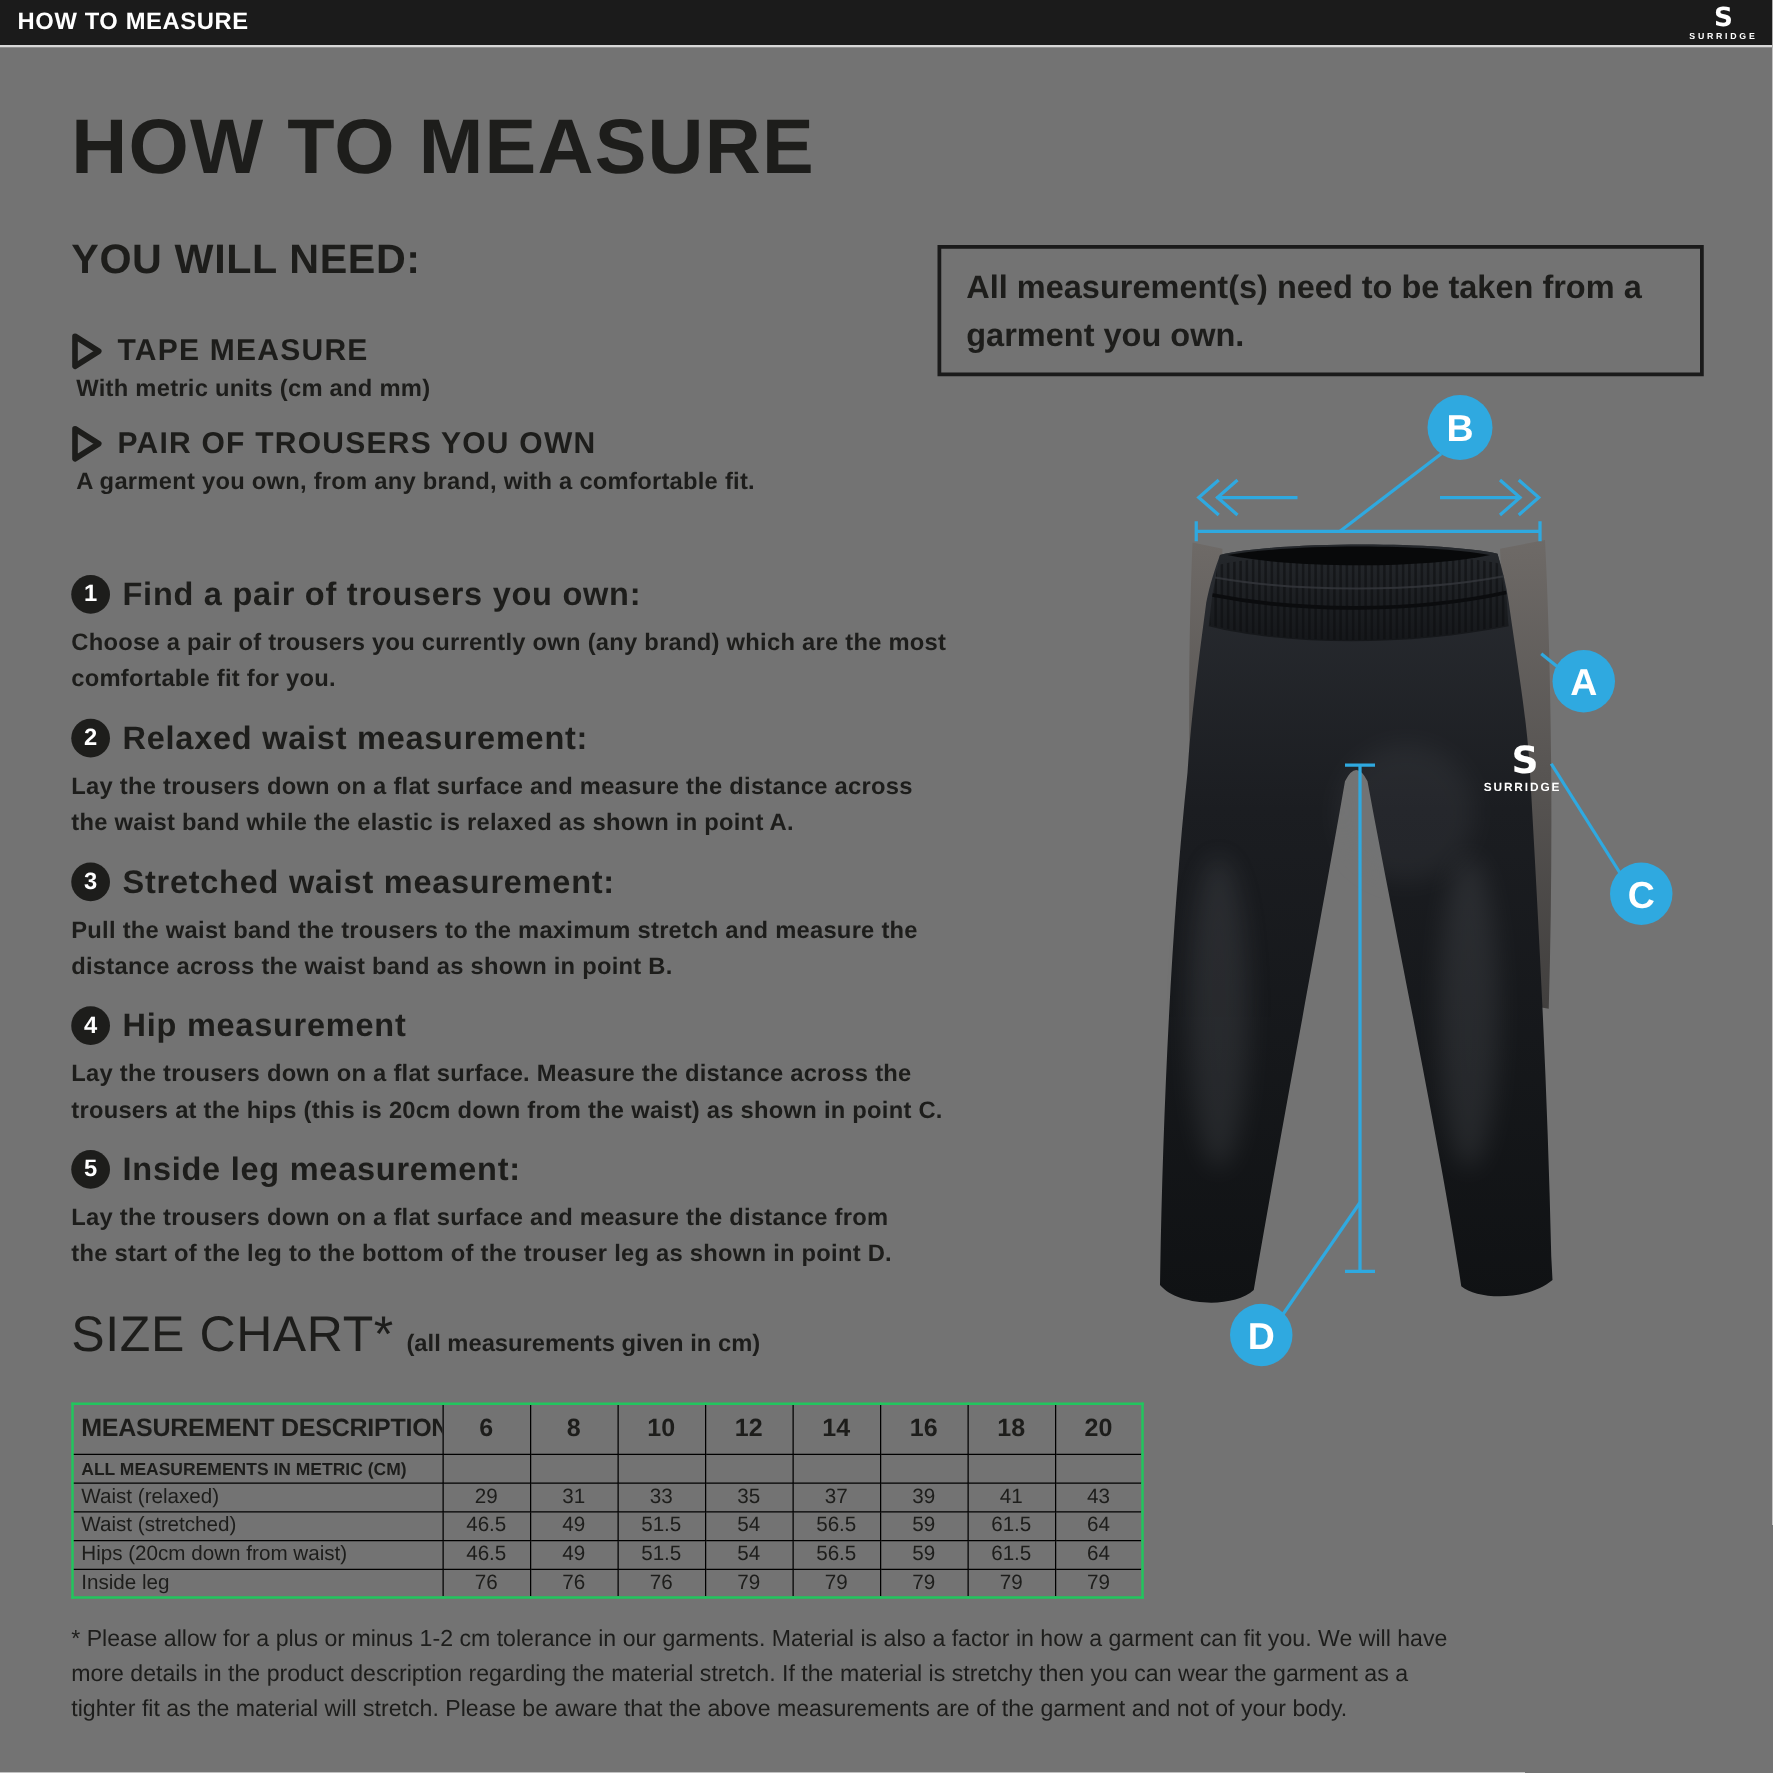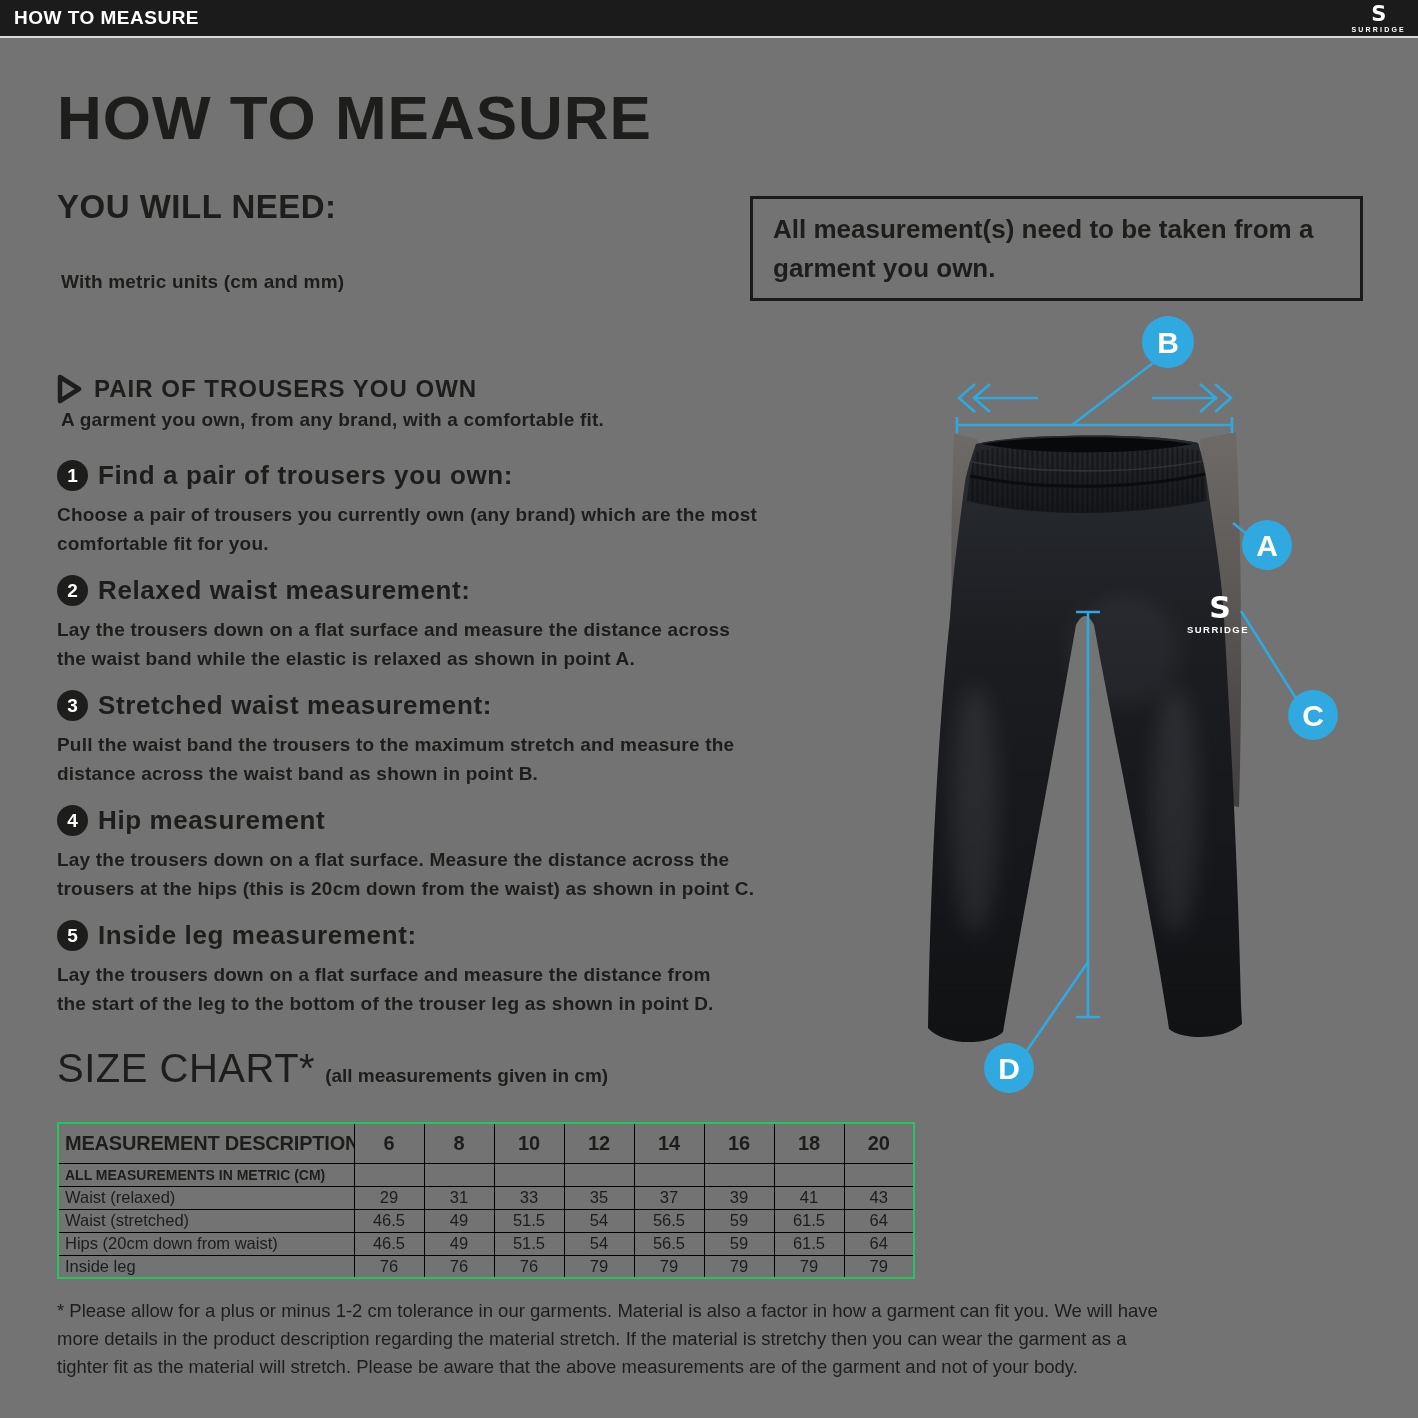--- a/index.html
+++ b/index.html
@@ -75,24 +75,30 @@
       <div class="brand-s">S</div>
       <div class="brand-name">SURRIDGE</div>
     </div>
   </div>
 
   <div class="h1">HOW TO MEASURE</div>
 
   <div class="h2need">YOU WILL NEED:</div>
 
   <div class="need-item" style="top:266px;">
+    <div class="row">
+      <svg width="25" height="30" viewBox="0 0 25 30">
+        <path d="M3 3 L22 15 L3 27 Z" fill="none" stroke="#1d1d1b" stroke-width="4.5" stroke-linejoin="round"></path>
+      </svg>
+      <div class="need-title">TAPE MEASURE</div>
+    </div>
     <div class="need-desc">With metric units (cm and mm)</div>
   </div>
 
-  <div class="need-item" style="top:374px;text-align:right;">
+  <div class="need-item" style="top:340px;text-align:right;">
     <div class="row">
       <svg width="25" height="30" viewBox="0 0 25 30">
         <path d="M3 3 L22 15 L3 27 Z" fill="none" stroke="#1d1d1b" stroke-width="4.5" stroke-linejoin="round"></path>
       </svg>
       <div class="need-title">PAIR OF TROUSERS YOU OWN</div>
     </div>
     <div class="need-desc">A garment you own, from any brand, with a comfortable fit.</div>
   </div>
 
   <div class="step" style="top:460px;">

